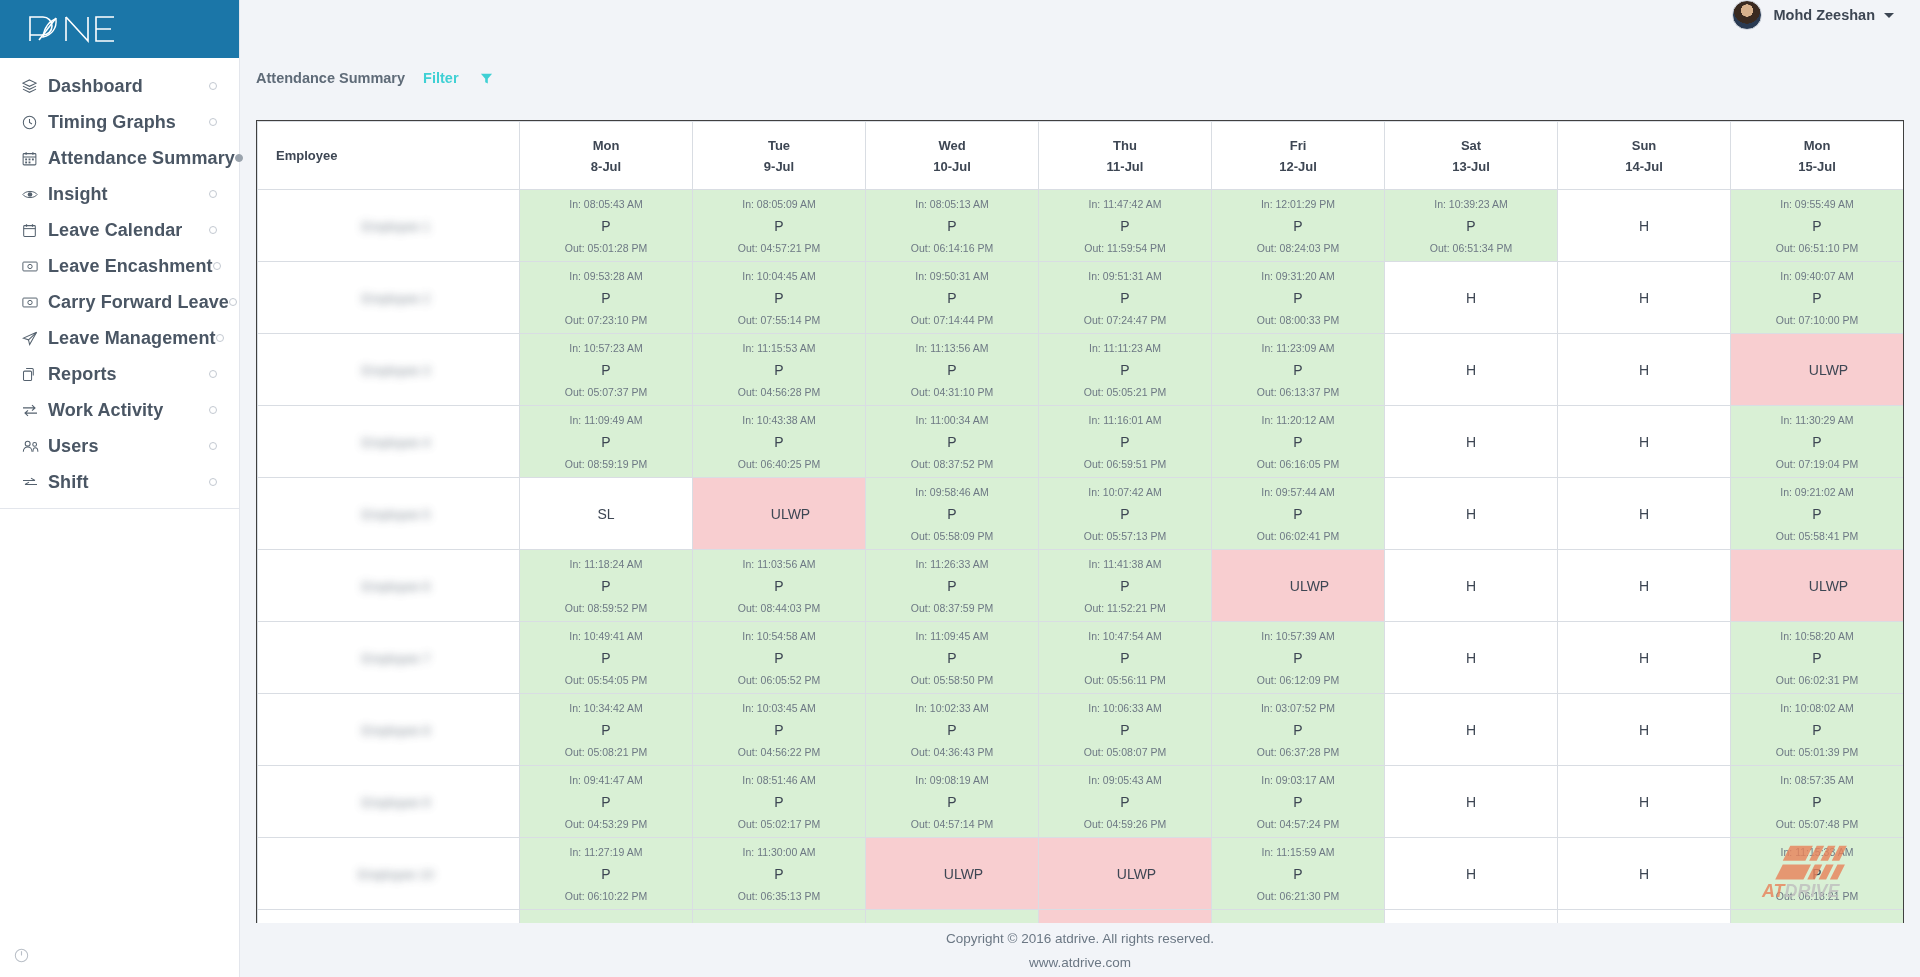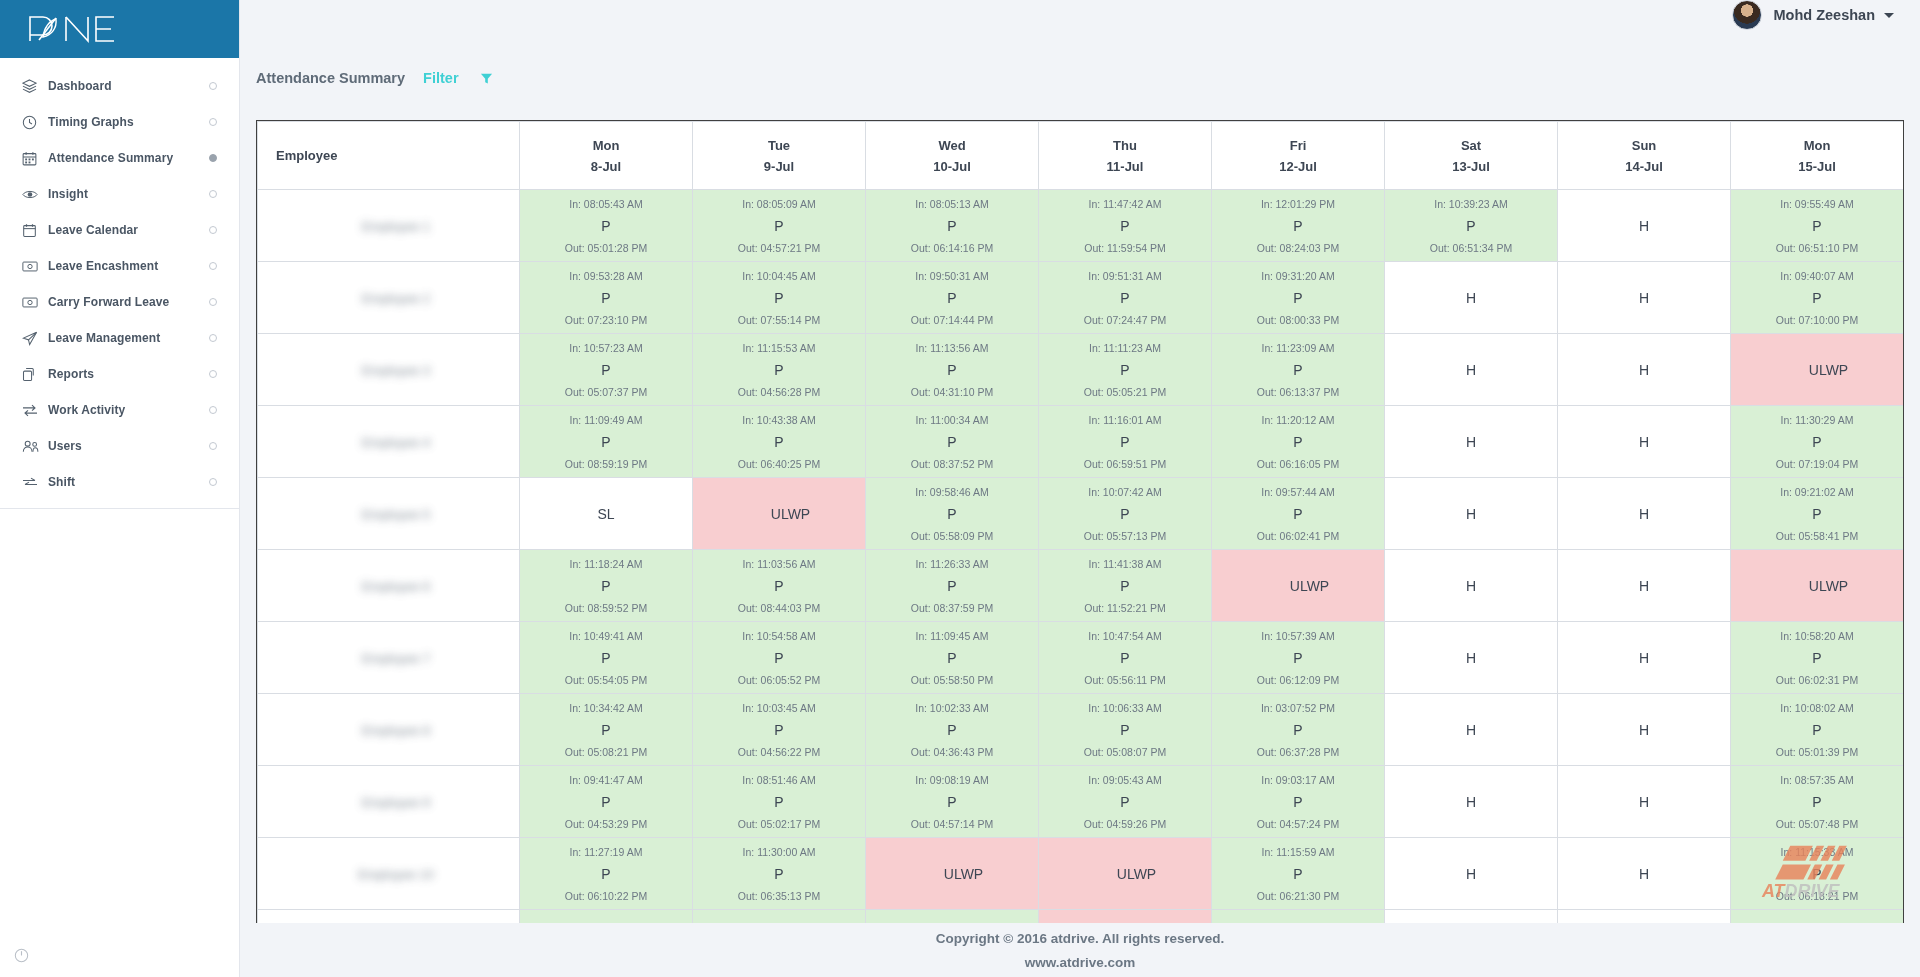--- a/index.html
+++ b/index.html
@@ -37,21 +37,21 @@
     position: relative;
   }
   .nav-icon {
     width: 26px; flex: 0 0 26px;
     color: #54616e;
     display: flex; align-items: center;
   }
   .nav-icon svg { display:block; }
   .nav-label {
     flex: 1 1 auto;
-    font-size: 12px;
+    font-size: 18px;
     font-weight: bold;
     color: #4a5664;
     letter-spacing: .1px;
     white-space: nowrap;
   }
   .nav-dot {
     width: 8px; height: 8px; border-radius: 50%;
     border: 1px solid #c3c9d1;
     background: transparent;
     flex: 0 0 8px;
@@ -203,21 +203,20 @@
   }
 
   
   #footer {
     position: absolute; left: 240px; bottom: 0;
     width: 1680px; height: 54px;
     background: #f2f4f8;
     text-align: center;
     padding-top: 4px;
     z-index: 18;
-    font-weight: bold;
   }
   #footer div {
     font-size: 13.5px;
     color: #6b7784;
     line-height: 24px;
   }
 </style>
 </head>
 <body>
 

